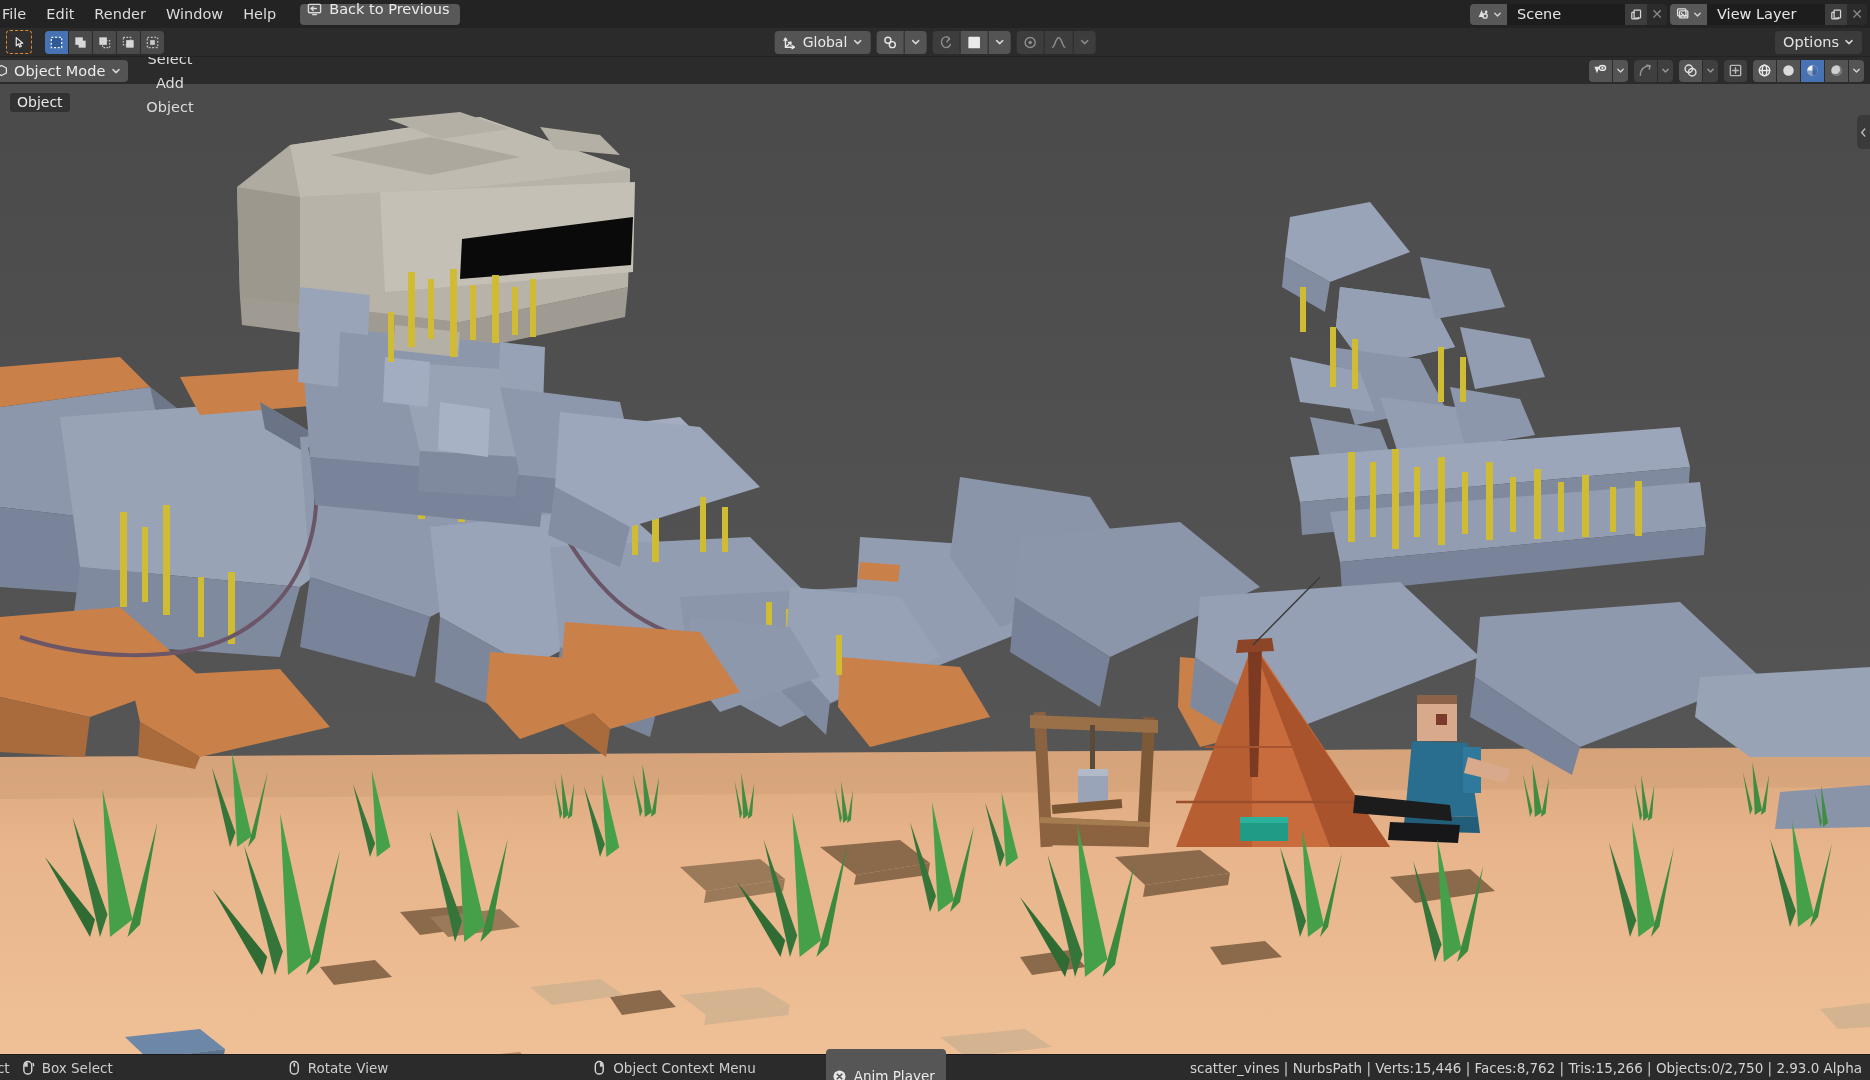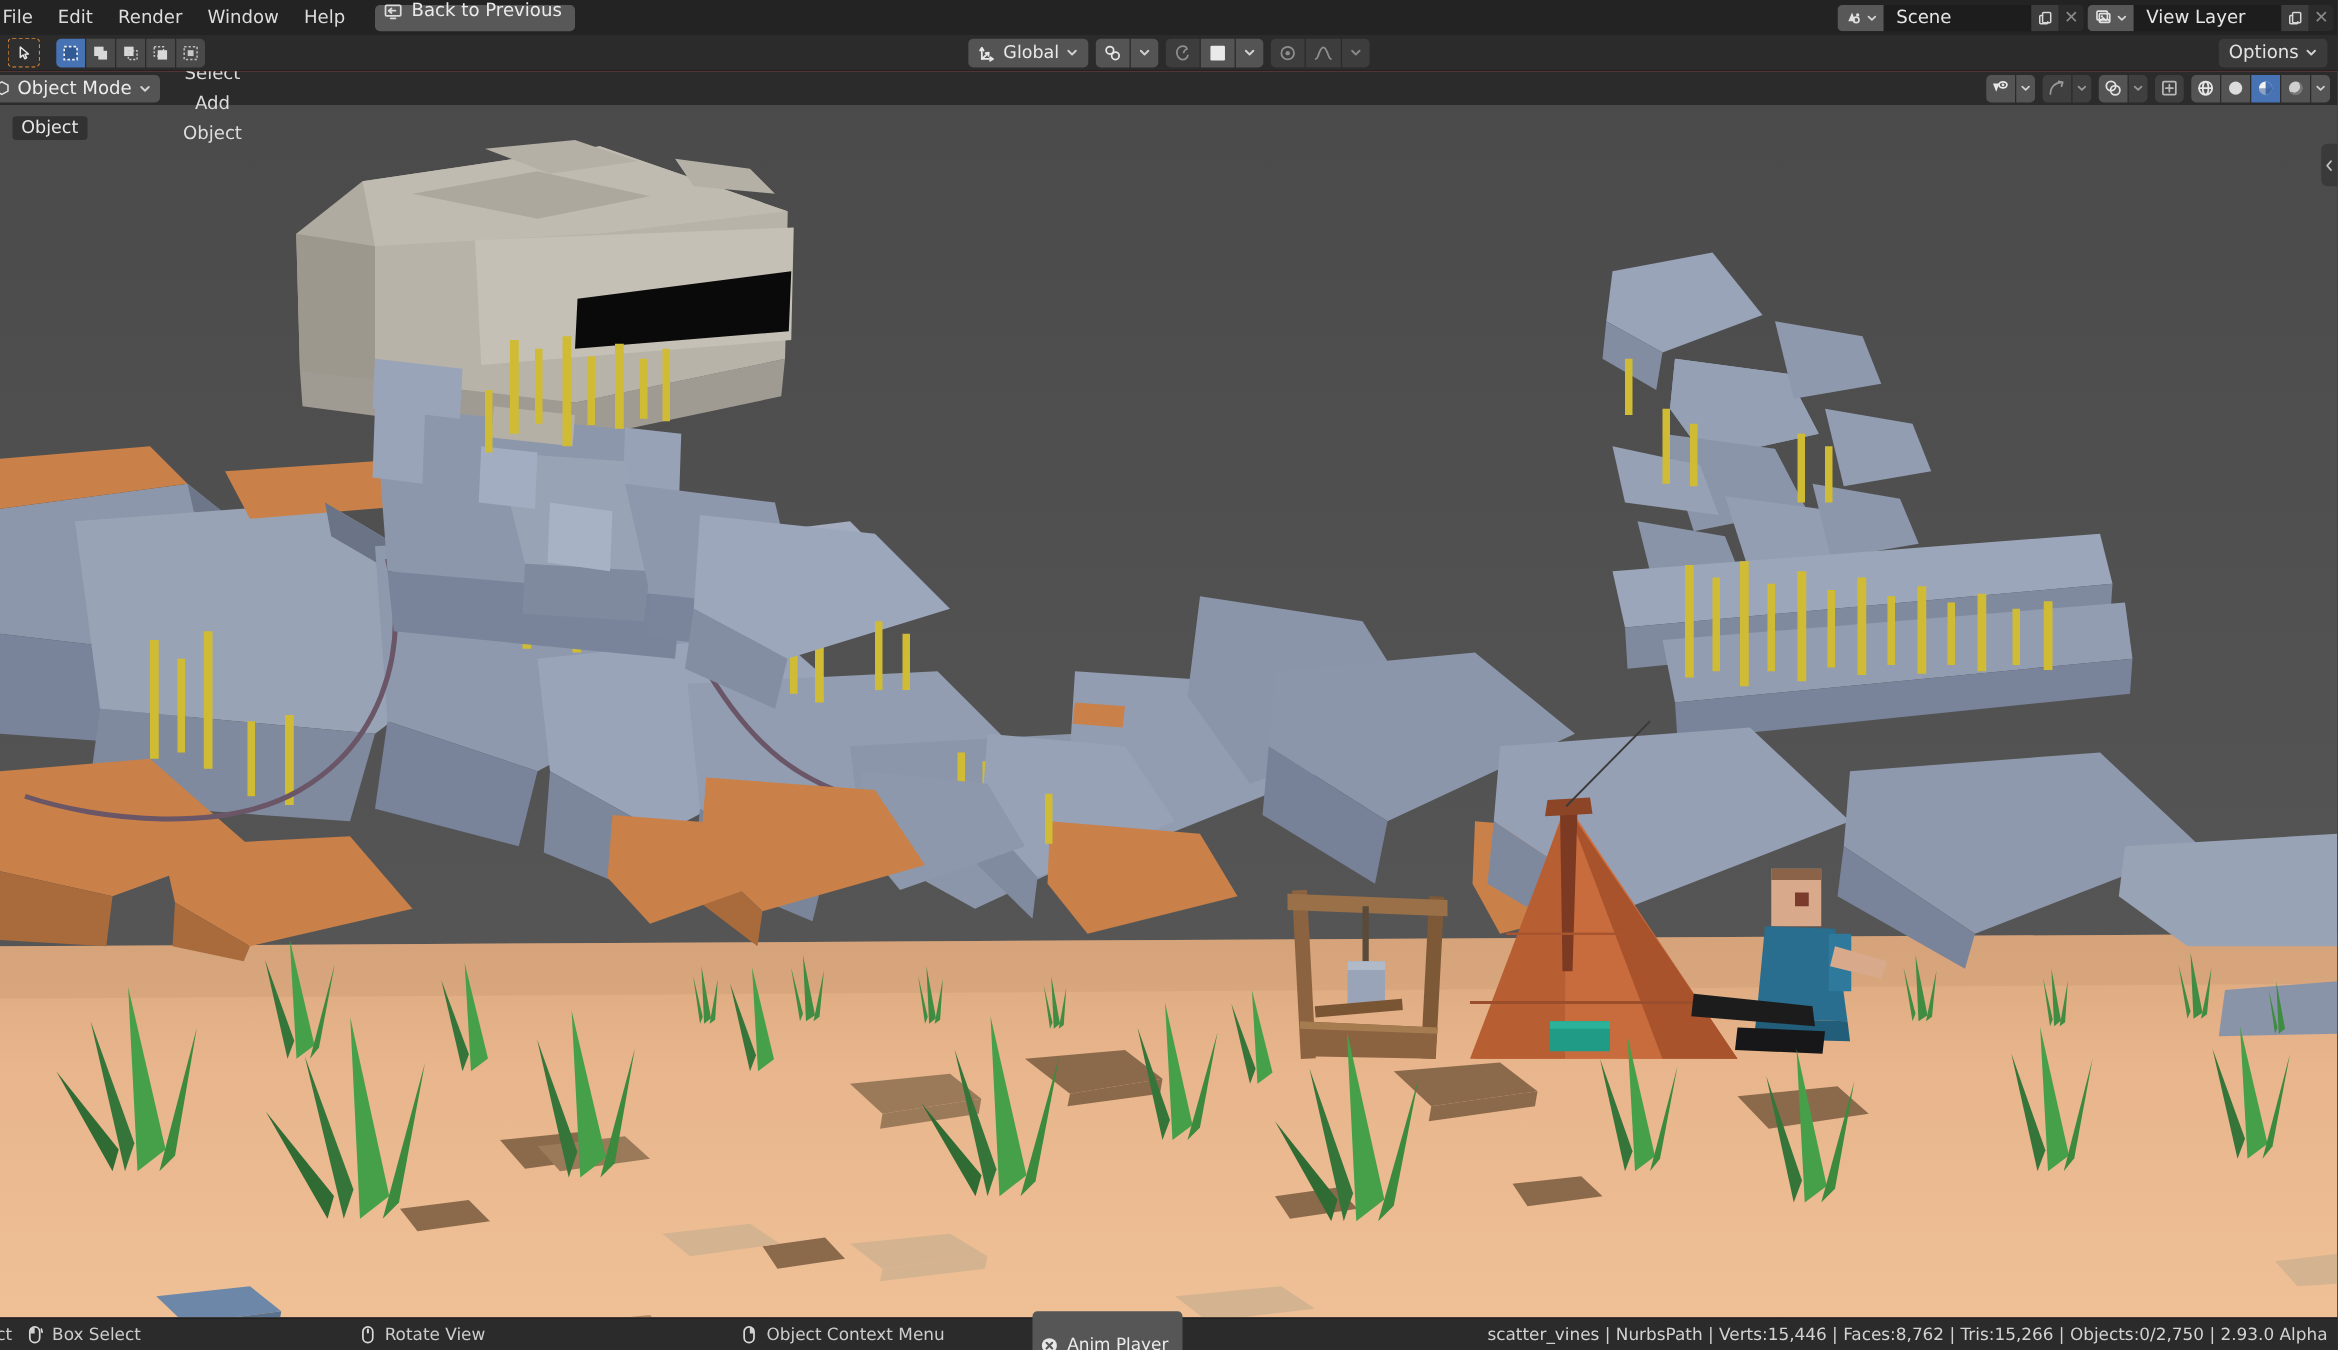--- a/index.html
+++ b/index.html
@@ -92,21 +92,21 @@
   .pill-seg.dim { background:#3d3d3d; }
 
   .options-btn {
     position:absolute; right:8px;
     display:flex; align-items:center; gap:5px;
     background:#3b3b3b; border-radius:4px; height:23px; padding:0 8px;
     font-size:14.5px; color:#e2e2e2; cursor:default;
   }
 
   
-  .viewport { flex:1; position:relative; overflow:hidden; background:#ef4444; }
+  .viewport { flex:1; position:relative; overflow:hidden; background:#0c4a6e; }
 
   .vp-header {
     position:absolute; top:0; left:0; right:0; height:27px;
     background:#2b2b2b; display:flex; align-items:center; z-index:30;
   }
   .mode-sel {
     display:flex; align-items:center; gap:6px;
     background:#545454; border-radius:4px; height:22px;
     padding:0 7px 0 5px; margin-left:-10px;
     font-size:14.5px; color:#ececec; cursor:default;

